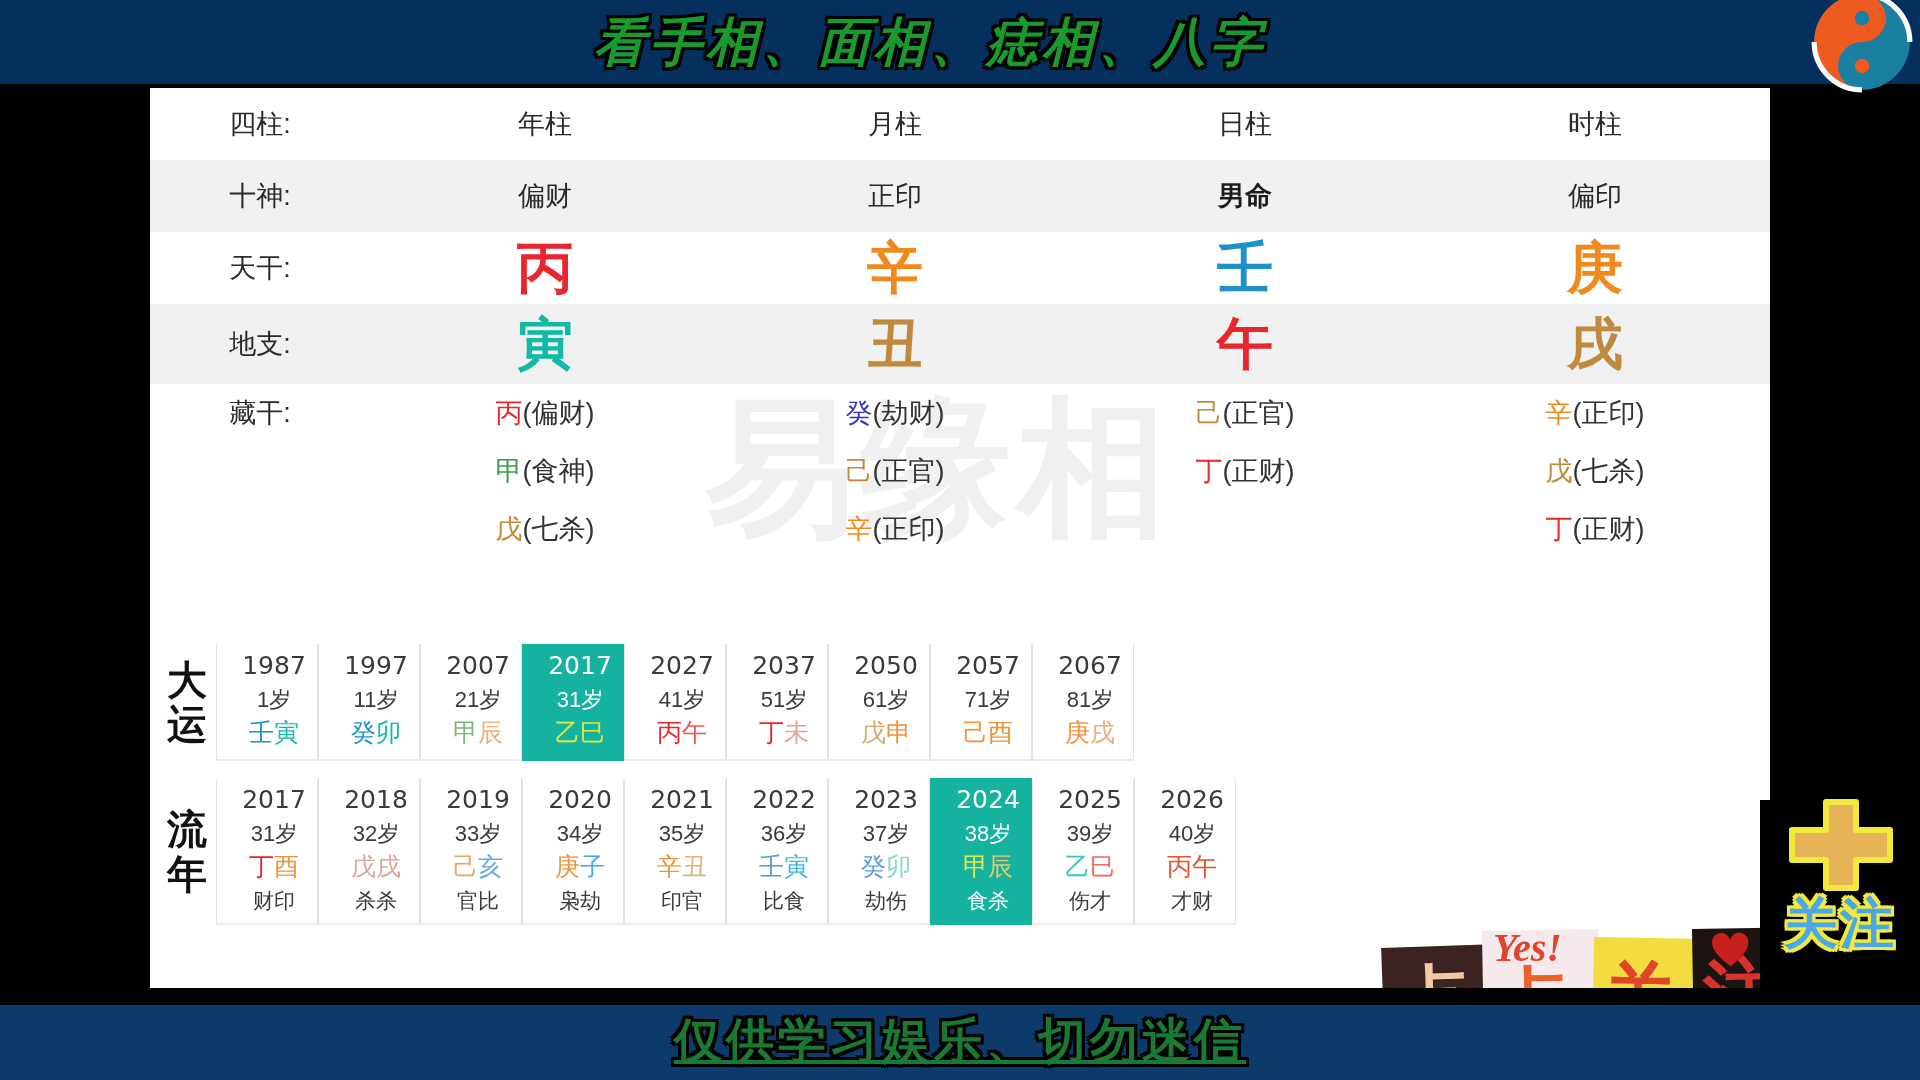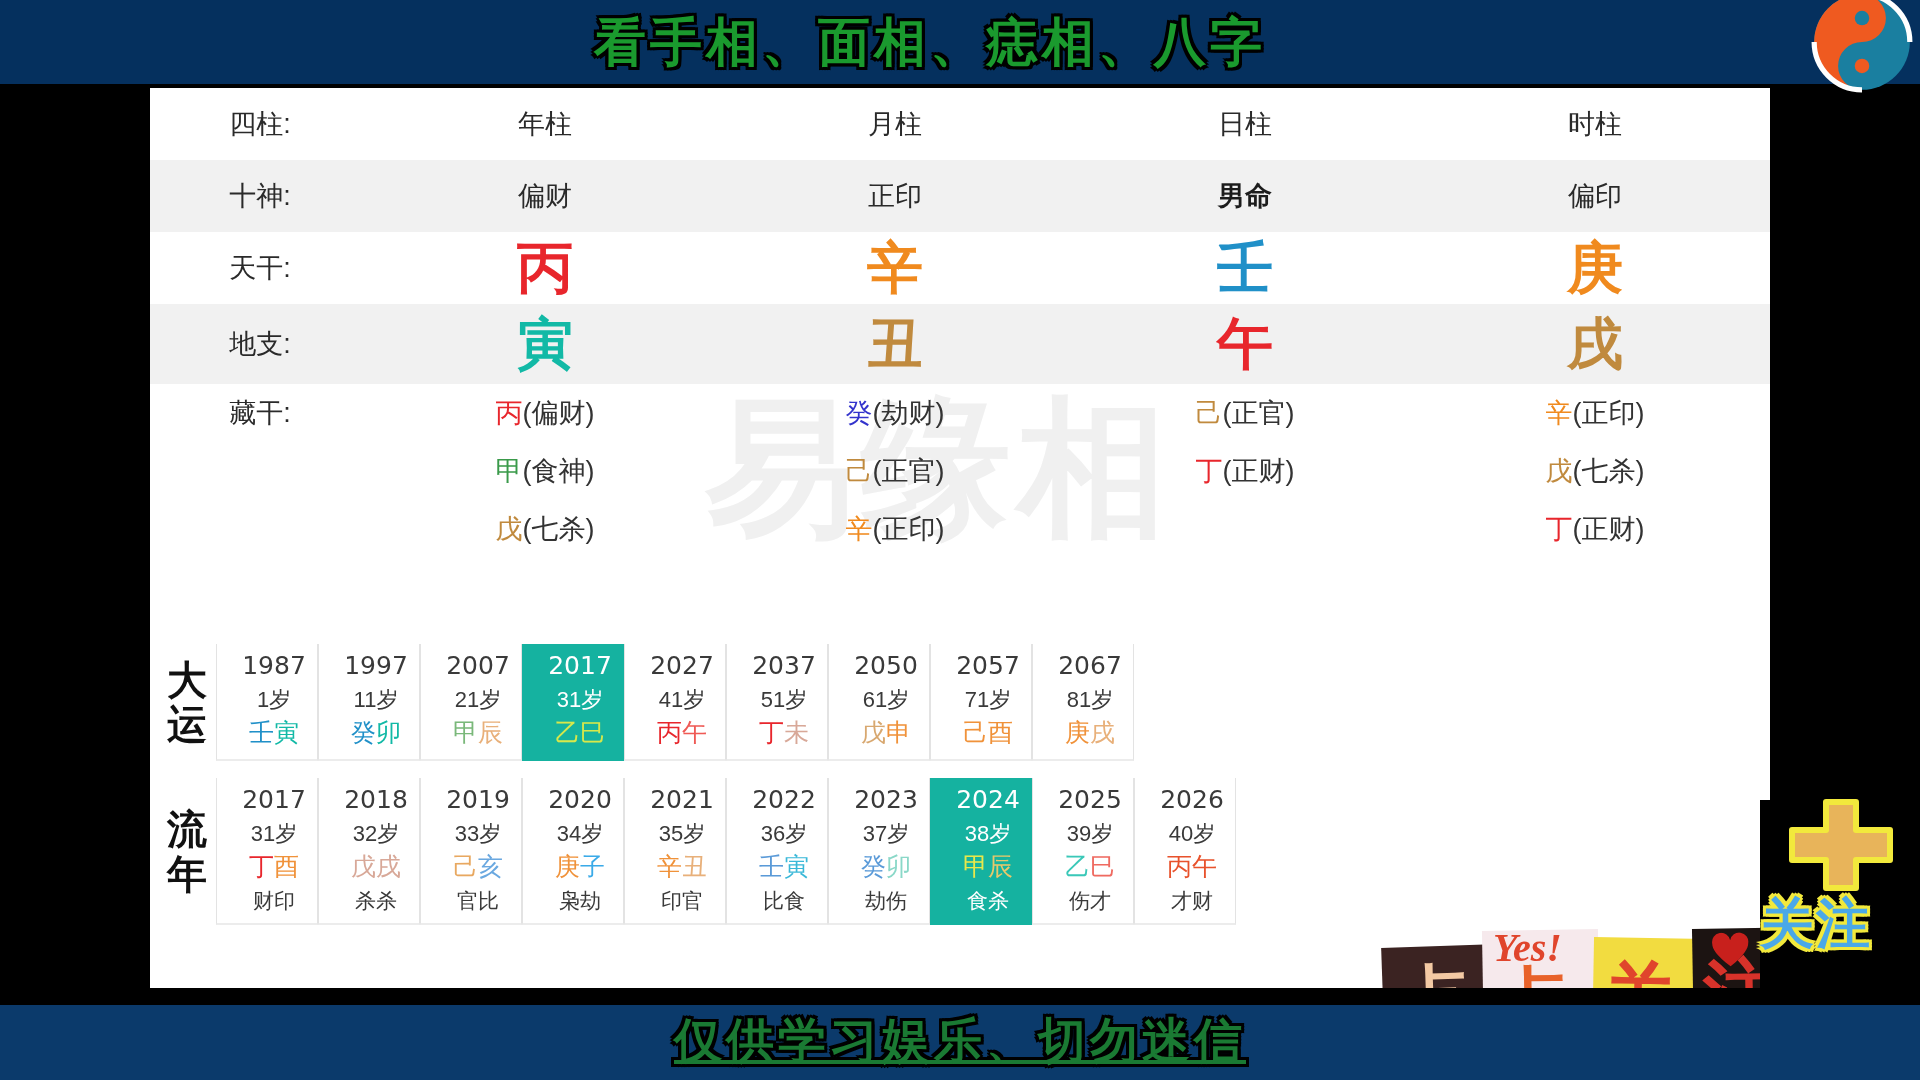--- a/index.html
+++ b/index.html
@@ -1,20 +1,20 @@
 <!DOCTYPE html>
 <html><head>
 <meta charset="utf-8">
 <style>
   html,body{margin:0;padding:0;background:#000;}
   body{width:1920px;height:1080px;overflow:hidden;font-family:"Liberation Sans","DejaVu Sans",sans-serif;}
   .stage{position:relative;width:1920px;height:1080px;background:#000;}
 
   
-  .topbar{position:absolute;left:0;top:0;width:1920px;height:84px;background:#05305e;}
+  .topbar{position:absolute;left:0;top:0;width:1920px;height:84px;background:#05305e;font-style:italic;}
   .topbar-title{
     position:absolute;left:0;top:8px;width:1860px;text-align:center;
     font-size:52px;font-weight:bold;letter-spacing:4px;color:#1a9a2e;
     text-shadow:-3px 0 #000,3px 0 #000,0 -3px #000,0 3px #000,
                 -3px -3px #000,3px 3px #000,-3px 3px #000,3px -3px #000;
     font-family:"DejaVu Sans","Liberation Sans",sans-serif;
   }
   .logo{position:absolute;right:6px;top:-10px;width:104px;height:104px;}
 
   
@@ -83,21 +83,21 @@
   .sc3{left:218px;top:18px;width:112px;height:118px;background:#f2dc40;transform:rotate(1deg);}
   .sc3 .ch{position:absolute;left:10px;top:22px;font-size:74px;line-height:74px;color:#e0452c;font-weight:bold;font-family:"DejaVu Sans",sans-serif;}
   .sc4{left:318px;top:8px;width:114px;height:120px;background:#1c1412;transform:rotate(-1deg);}
   .sc4 .ch{position:absolute;left:10px;top:28px;font-size:74px;line-height:74px;color:#d8322a;font-weight:bold;font-family:"DejaVu Sans",sans-serif;}
   .heart{position:absolute;left:18px;top:4px;width:40px;height:36px;}
 
   
   .follow{position:absolute;left:1760px;top:800px;width:160px;height:190px;background:#000;}
   .plus-wrap{position:absolute;left:22px;top:-4px;width:118px;height:98px;}
   .follow-txt{
-    position:absolute;left:0;top:88px;width:160px;
+    position:absolute;left:0;top:88px;width:160px;text-align:center;
     font-size:54px;font-weight:bold;color:#4aa8e8;letter-spacing:2px;
     font-family:"DejaVu Sans","Liberation Sans",sans-serif;
     text-shadow:-3px 0 #f2e93c,3px 0 #f2e93c,0 -3px #f2e93c,0 3px #f2e93c,
                 -3px -3px #f2e93c,3px 3px #f2e93c,-3px 3px #f2e93c,3px -3px #f2e93c;
   }
 </style>
 </head>
 <body>
 
 <div class="stage">

